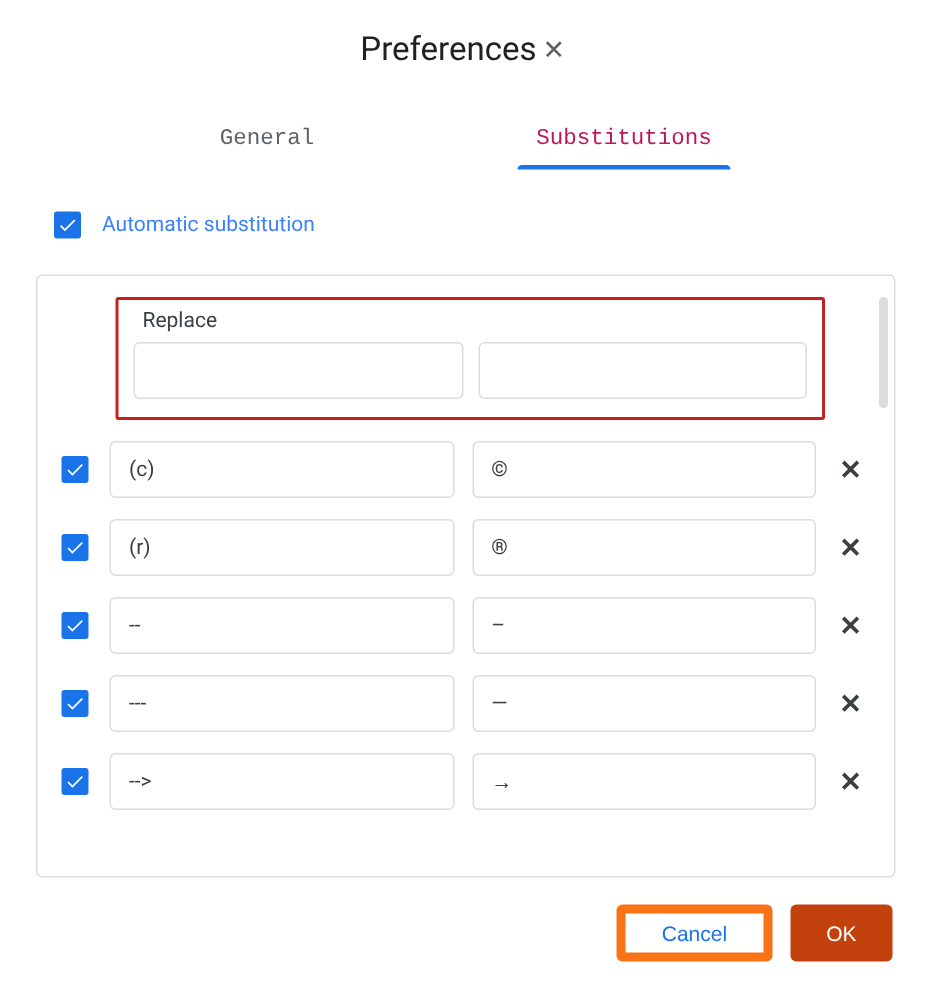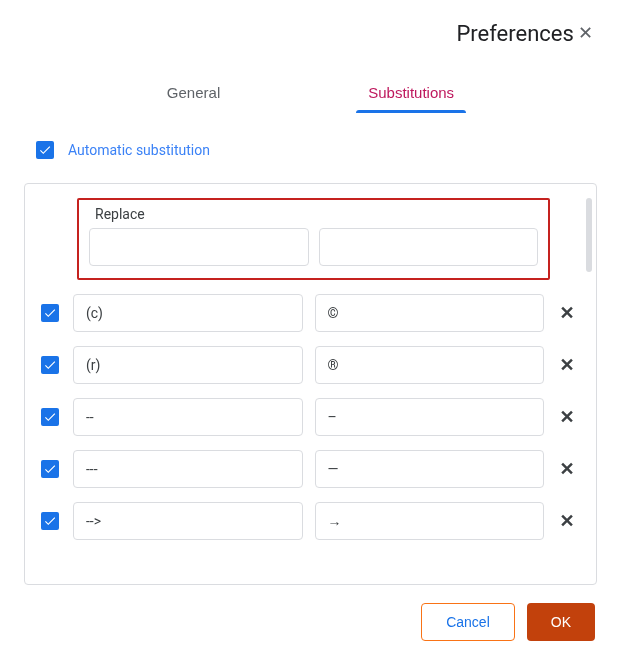--- a/index.html
+++ b/index.html
@@ -1,25 +1,25 @@
 <!DOCTYPE html>
 <html><head>
   <meta charset="utf-8">
   <style>
     * { box-sizing: border-box; margin: 0; padding: 0; }
     body { font-family: "Google Sans", Roboto, Arial, sans-serif; background: #fff; width: 621px; height: 661px; overflow: hidden; position: relative; }
     
     .dialog { padding: 20px 24px 0 24px; height: 100%; display: flex; flex-direction: column; }
     
-    .header { display: flex; justify-content: flex-end; align-items: center; margin-bottom: 30px; }
+    .header { display: flex; justify-content: center; align-items: center; margin-bottom: 30px; }
     .title { font-size: 22px; font-weight: 400; color: #202124; }
     .close-btn { background: none; border: none; cursor: pointer; color: #5f6368; font-size: 18px; padding: 4px; line-height: 1; }
     
     .tabs { display: flex; justify-content: center; gap: 140px; margin-bottom: 30px; }
-    .tab { background: none; border: none; font-size: 15px; font-weight: 500; padding: 8px 4px 10px; cursor: pointer; position: relative; color: #5f6368; }
+    .tab { background: none; border: none; font-size: 15px; font-weight: 500; padding: 8px 4px 10px; cursor: pointer; position: relative; color: #5f6368; font-family: Liberation Mono, monospace; }
     .tab.active { color: #be185d; }
     .tab.active::after { content: ""; position: absolute; left: -8px; right: -8px; bottom: -2px; height: 3px; background: #1a73e8; border-radius: 3px 3px 0 0; }
     
     .auto-sub-row { display: flex; align-items: center; gap: 14px; padding-left: 12px; margin-bottom: 24px; }
     .chk { width: 18px; height: 18px; border-radius: 2px; display: inline-flex; align-items: center; justify-content: center; cursor: pointer; flex-shrink: 0; }
     .chk.checked { background: #1a73e8; }
     .chk svg { display: block; }
     .auto-sub-label { font-size: 14px; color: #3b82f6; }
     
     .table-wrap { border: 1px solid #dadce0; border-radius: 4px; position: relative; flex: 1; overflow: hidden; margin-bottom: 18px; }
@@ -32,21 +32,21 @@
     .hdr-inputs { display: flex; gap: 10px; }
     .hdr-inputs input { flex: 1; height: 38px; border: 1px solid #dadce0; border-radius: 4px; font-size: 14px; padding: 0 10px; outline: none; background: #fff; }
     
     .row { display: flex; align-items: center; gap: 12px; margin-bottom: 14px; }
     .row .chk { margin-right: 2px; }
     .row-input { flex: 1; height: 38px; border: 1px solid #dadce0; border-radius: 4px; font-size: 14px; color: #3c4043; padding: 0 12px; display: flex; align-items: center; background: #fff; }
     .del-btn { background: none; border: none; cursor: pointer; color: #3c4043; font-size: 18px; font-weight: bold; width: 22px; height: 22px; display: flex; align-items: center; justify-content: center; flex-shrink: 0; }
     
     .footer { display: flex; justify-content: flex-end; gap: 12px; padding: 0 2px 20px 0; }
     .btn { height: 38px; padding: 0 24px; border-radius: 4px; font-size: 14px; font-weight: 500; cursor: pointer; border: none; }
-    .btn-cancel { background: #fff; border: 1px solid #f97316; color: #1a73e8; }
+    .btn-cancel { background: #fff; border: 6px solid #f97316; color: #1a73e8; }
     .btn-ok { background: #c2410c; color: #fff; }
   </style>
 </head>
 <body>
 
 <div class="dialog">
   <div class="header">
     <h1 class="title">Preferences</h1>
     <button class="close-btn">
       <span>✕</span>

